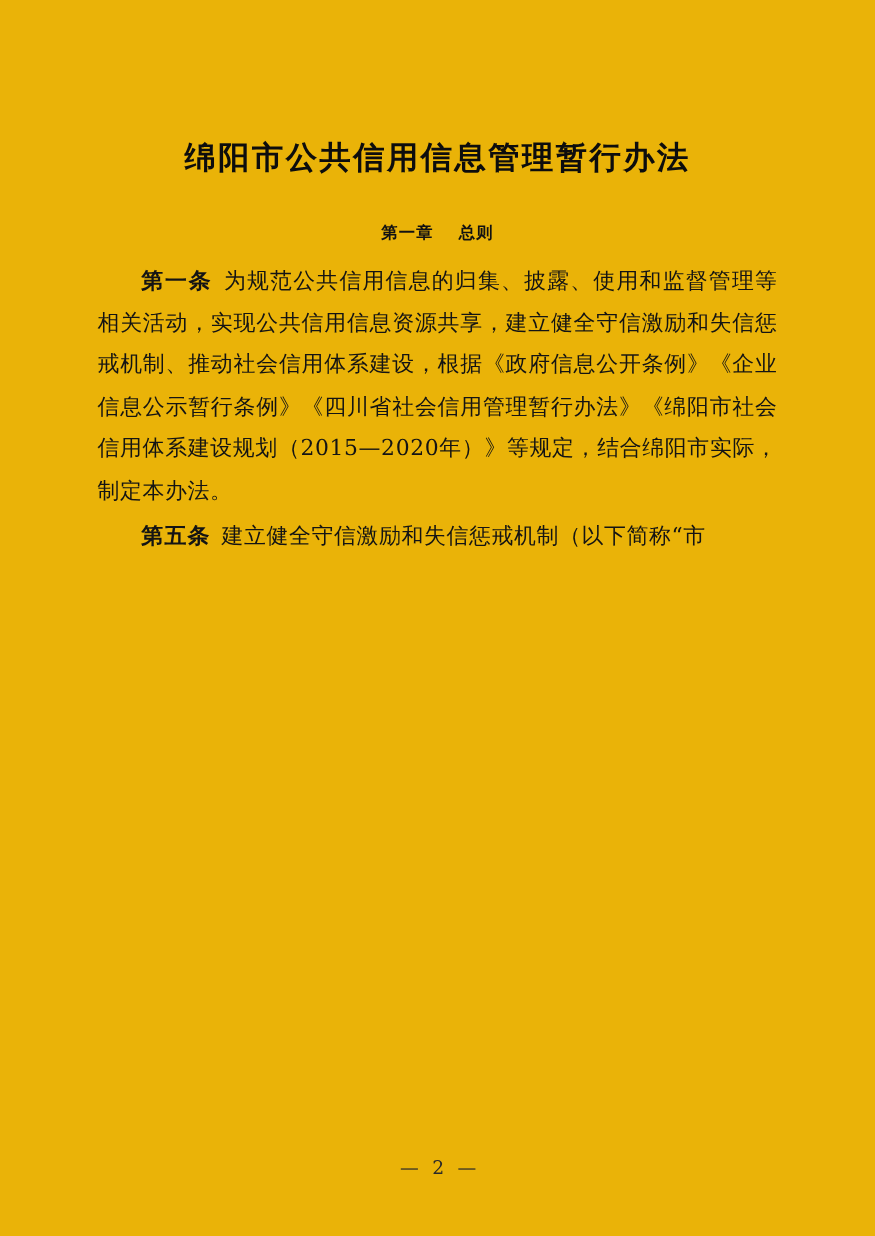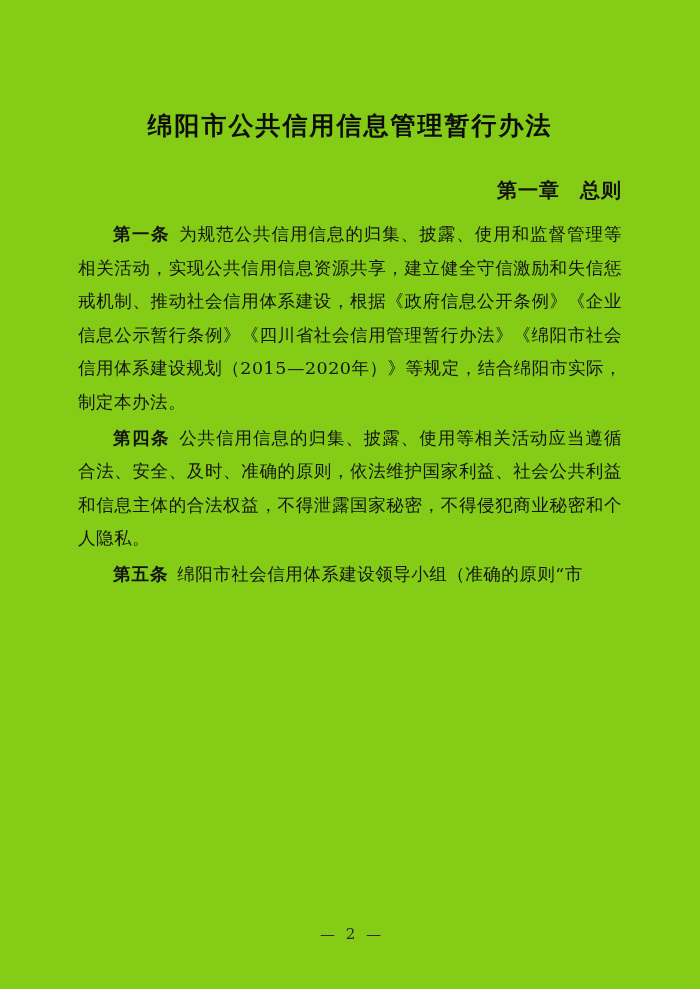--- a/index.html
+++ b/index.html
@@ -13,34 +13,34 @@
     font-family: "DejaVu Serif", "Liberation Serif", serif;
     color: #1a1a1a;
     overflow: hidden;
   }
   .page {
     position: relative;
     width: 700px;
     height: 989px;
     box-sizing: border-box;
     padding: 108px 78px 0 78px;
-    background: #84cc16;
+    background: #eab308;
   }
   .doc-title {
     text-align: center;
     font-size: 25px;
     font-weight: bold;
     letter-spacing: 2px;
     line-height: 1.4;
     margin: 0 0 34px 0;
     color: #0d0d0d;
   }
   .chapter-heading {
-    text-align: right;
-    font-size: 20px;
+    text-align: center;
+    font-size: 13px;
     font-weight: bold;
     letter-spacing: 1px;
     margin: 0 0 14px 0;
     color: #121212;
   }
   .chapter-heading .gap {
     display: inline-block;
     width: 20px;
   }
   .article {
@@ -86,25 +86,22 @@
   <div class="chapter-heading">
     <span>第一章</span><span class="gap"></span><span>总则</span>
   </div>
 
   <p class="article">
     <span class="label">第一条</span><span class="sp"></span><span>为规范公共信用信息的归集、披露、使用和监督管理等相关活动，实现公共信用信息资源共享，建立健全守信激励和失信惩戒机制、推动社会信用体系建设，根据《政府信息公开条例》《企业信息公示暂行条例》《四川省社会信用管理暂行办法》《绵阳市社会信用体系建设规划（2015—2020年）》等规定，结合绵阳市实际，制定本办法。</span>
   </p>
 
 
 
-  <p class="article">
-    <span class="label">第四条</span><span class="sp"></span><span>公共信用信息的归集、披露、使用等相关活动应当遵循合法、安全、及时、准确的原则，依法维护国家利益、社会公共利益和信息主体的合法权益，不得泄露国家秘密，不得侵犯商业秘密和个人隐私。</span>
-  </p>
 
   <p class="article">
-    <span class="label">第五条</span><span class="sp"></span><span>绵阳市社会信用体系建设领导小组（准确的原则“市</span>
+    <span class="label">第五条</span><span class="sp"></span><span>建立健全守信激励和失信惩戒机制（以下简称“市</span>
   </p>
 
   <div class="footer">
     <span class="page-num-wrap">— 2 —</span>
   </div>
 
 </div>
 
 </body></html>

